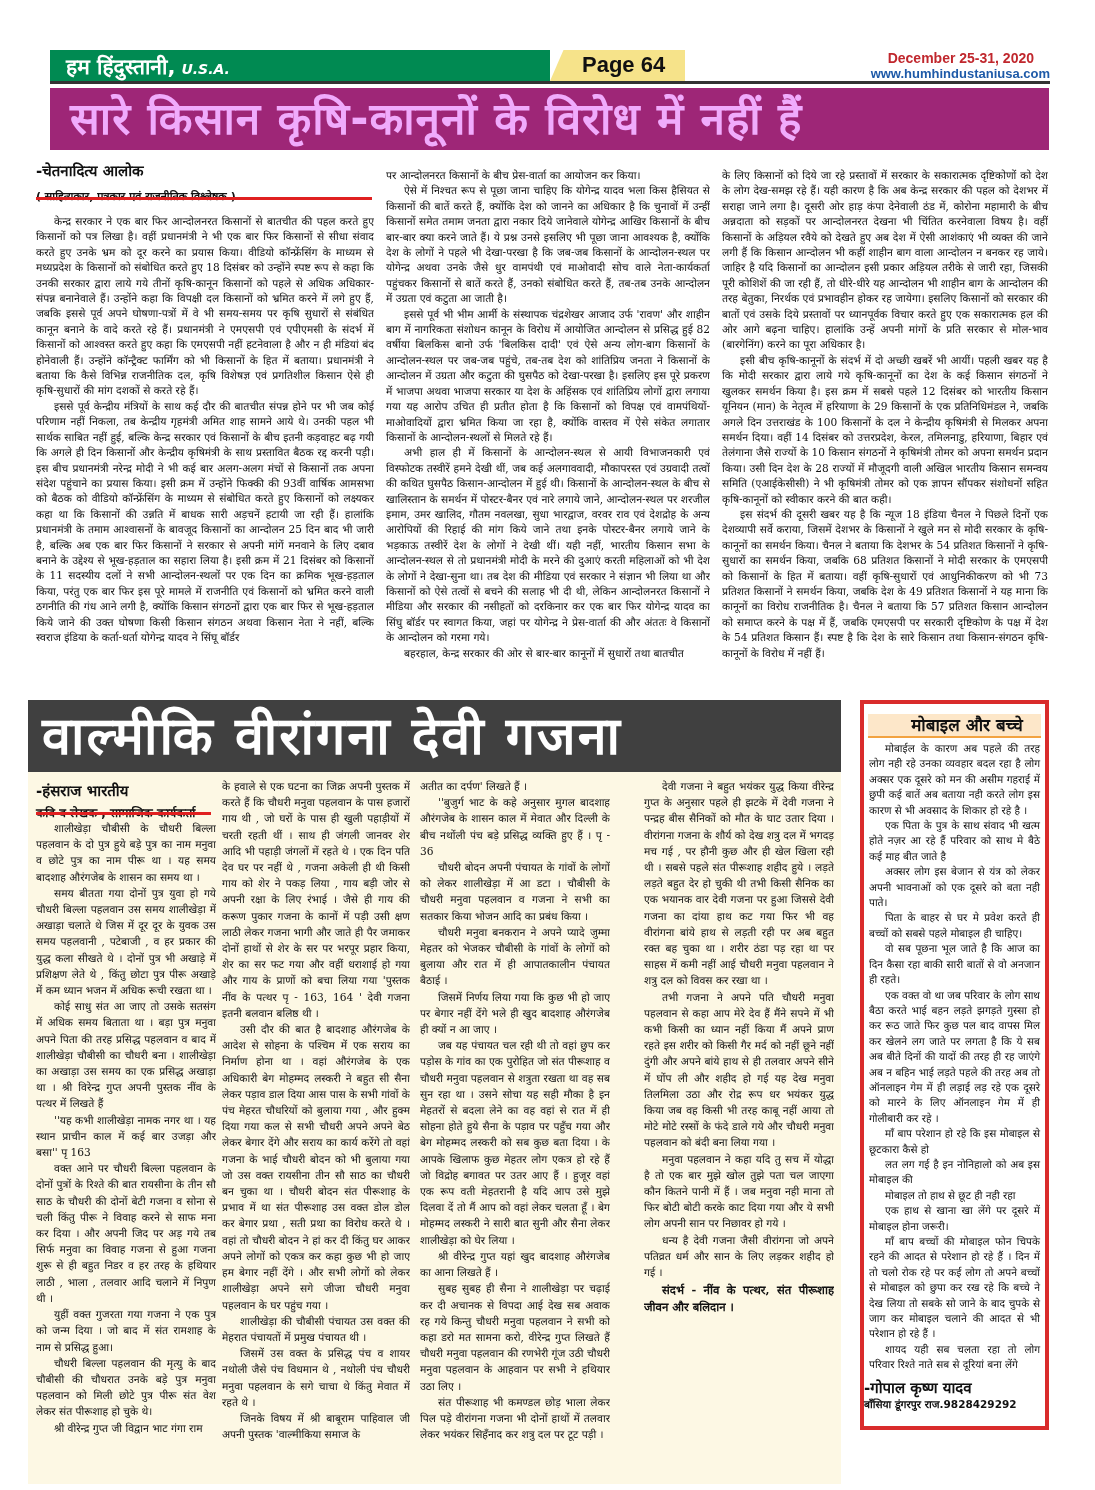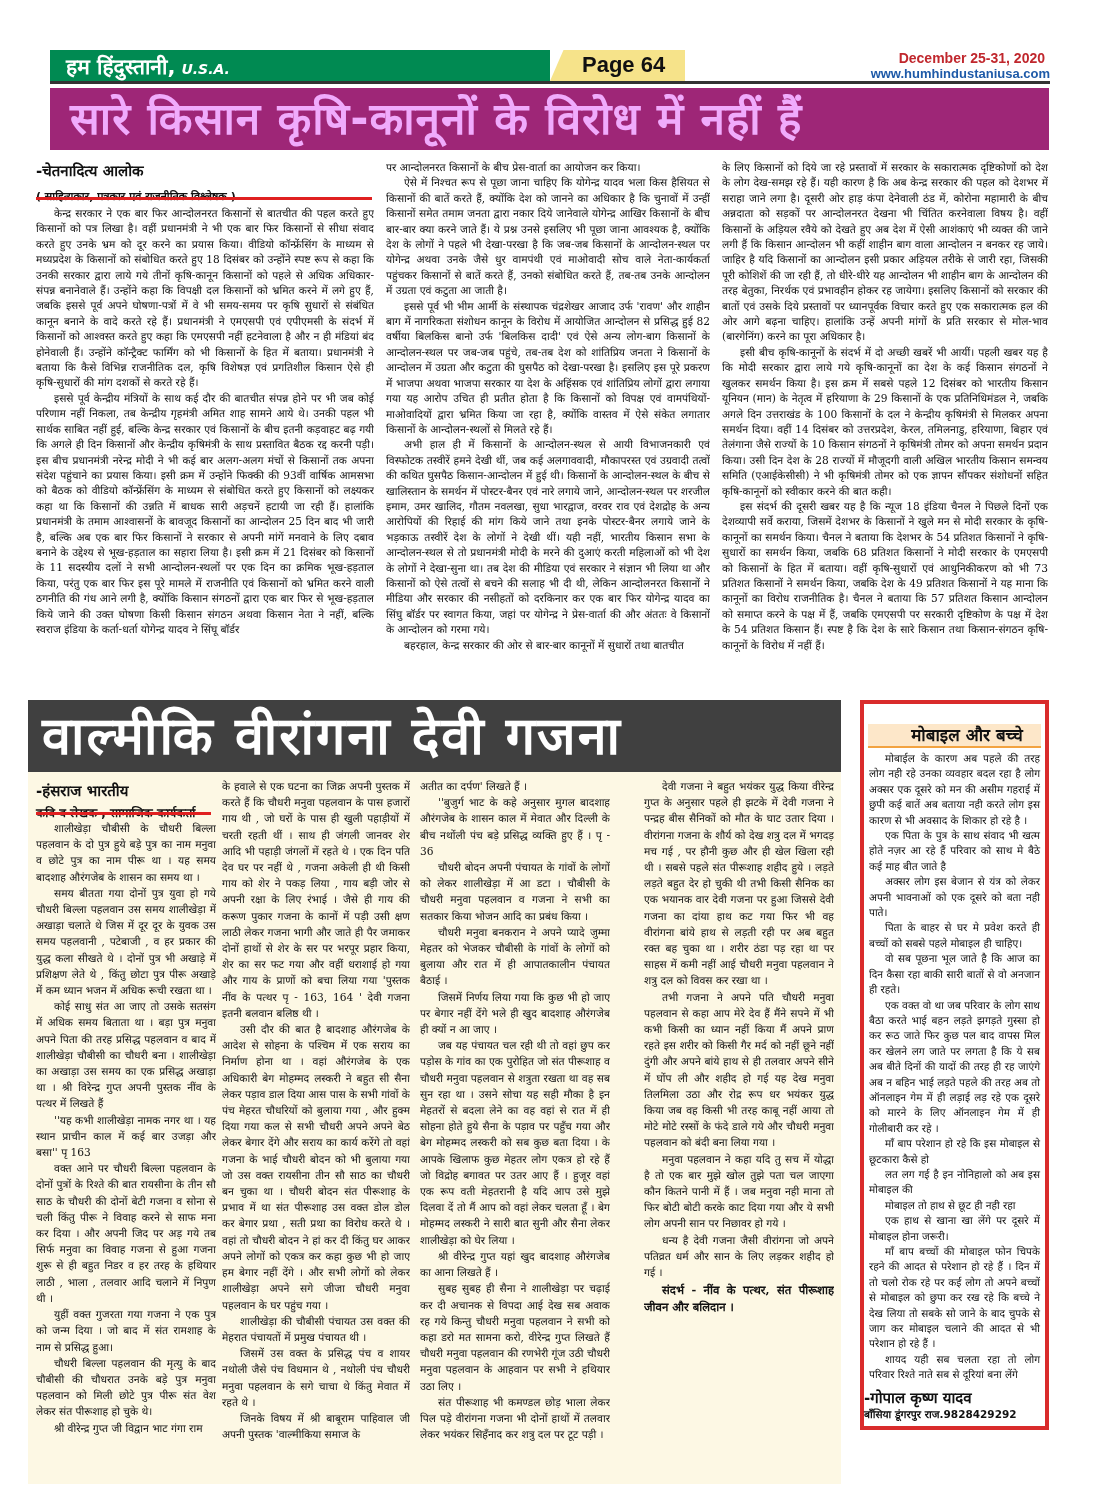--- a/index.html
+++ b/index.html
@@ -4,43 +4,43 @@
 <style>
   * { box-sizing: border-box; margin: 0; padding: 0; }
   body { width: 1095px; height: 1490px; background: #ffffff; font-family: "DejaVu Serif", serif; color: #111; position: relative; overflow: hidden; }
   .masthead { position: absolute; left: 50px; top: 50px; width: 1000px; height: 34px; }
   .brand-bar { position: absolute; left: 0; top: 0; width: 500px; height: 31px; background: #008a52; }
   .brand-name { position: absolute; left: 16px; top: 2px; color: #fff; font-family: "DejaVu Sans", sans-serif; font-weight: bold; font-size: 21px; white-space: nowrap; }
   .brand-name .usa { font-style: italic; font-size: 14px; margin-left: 6px; }
   .page-tag { position: absolute; left: 500px; top: 0; width: 135px; height: 31px; background: #f6e38a; clip-path: polygon(10% 0, 100% 0, 100% 100%, 0 100%); }
   .page-label { position: absolute; left: 532px; top: 2px; font-family: "Liberation Sans", sans-serif; font-weight: bold; font-size: 22px; color: #111; }
   .rule-top { position: absolute; left: 0; top: 31px; width: 1000px; height: 3px; background: #333; }
-  .dateline { position: absolute; right: 5px; top: 0; text-align: right; font-family: "Liberation Sans", sans-serif; font-weight: bold; font-size: 14px; color: #c0272d; }
+  .dateline { position: absolute; right: 16px; top: 0; text-align: right; font-family: "Liberation Sans", sans-serif; font-weight: bold; font-size: 14px; color: #c0272d; }
   .website { position: absolute; right: 0; top: 16px; font-family: "Liberation Sans", sans-serif; font-weight: bold; font-size: 13px; color: #1e5aa8; }
 
   .headline1 { position: absolute; left: 50px; top: 88px; width: 999px; height: 62px; background: #9e2677; color: #f0abfc; font-family: "DejaVu Sans", sans-serif; font-weight: bold; font-size: 44px; line-height: 62px; padding-left: 20px; white-space: nowrap; letter-spacing: 1px; }
 
   .byline { position: absolute; font-family: "DejaVu Sans", sans-serif; font-weight: bold; }
   .byline .name { font-size: 15px; display: block; }
   .byline .role { font-size: 11px; display: block; margin-top: 8px; }
   .redrule { position: absolute; height: 3px; background: #e02020; }
 
-  .col { position: absolute; font-size: 10.6px; line-height: 15.4px; text-align: justify; overflow: hidden; }
+  .col { position: absolute; font-size: 10.6px; line-height: 15.4px; text-align: justify; overflow: hidden; margin-top: 8px; }
   .col p { text-indent: 18px; }
   .col p.cont { text-indent: 0; }
 
   .headline2 { position: absolute; left: 28px; top: 700px; width: 813px; height: 72px; background: #404040; color: #fff; font-family: "DejaVu Sans", sans-serif; font-weight: bold; font-size: 52px; line-height: 72px; padding-left: 14px; white-space: nowrap; letter-spacing: 2px; }
   .story2-bg { position: absolute; left: 28px; top: 772px; width: 813px; height: 712px; background: #fdf8e4; }
   .col2 { position: absolute; font-size: 10.6px; line-height: 16.2px; text-align: justify; overflow: hidden; }
   .col2 p { text-indent: 18px; }
   .col2 p.cont { text-indent: 0; }
   .ref { font-weight: bold; font-size: 11.5px; text-indent: 18px; margin-top: 2px; }
 
   .sidebar { position: absolute; left: 860px; top: 700px; width: 189px; height: 730px; border: 4px solid #d92b2b; background: #fff; }
-  .sidebar-title { margin: 20px 4px 0 4px; background: #fde7c9; border-bottom: 2px solid #f2a341; text-align: center; font-family: "DejaVu Sans", sans-serif; font-weight: bold; font-size: 17px; line-height: 22px; padding-left: 25px; }
+  .sidebar-title { margin: 10px 4px 0 4px; background: #fde7c9; border-bottom: 2px solid #f2a341; text-align: center; font-family: "DejaVu Sans", sans-serif; font-weight: bold; font-size: 17px; line-height: 22px; padding-left: 25px; }
   .sidebar-body { padding: 3px 5px 0 5px; font-size: 10.4px; line-height: 15.4px; text-align: justify; }
   .sidebar-body p { text-indent: 16px; }
   .sidebar-sig { font-family: "DejaVu Sans", sans-serif; font-weight: bold; }
   .sidebar-sig .n { font-size: 15px; display: block; margin-top: 4px; }
   .sidebar-sig .a { font-size: 10.5px; display: block; }
 </style>
 </head>
 <body>
 
 <div class="masthead">

